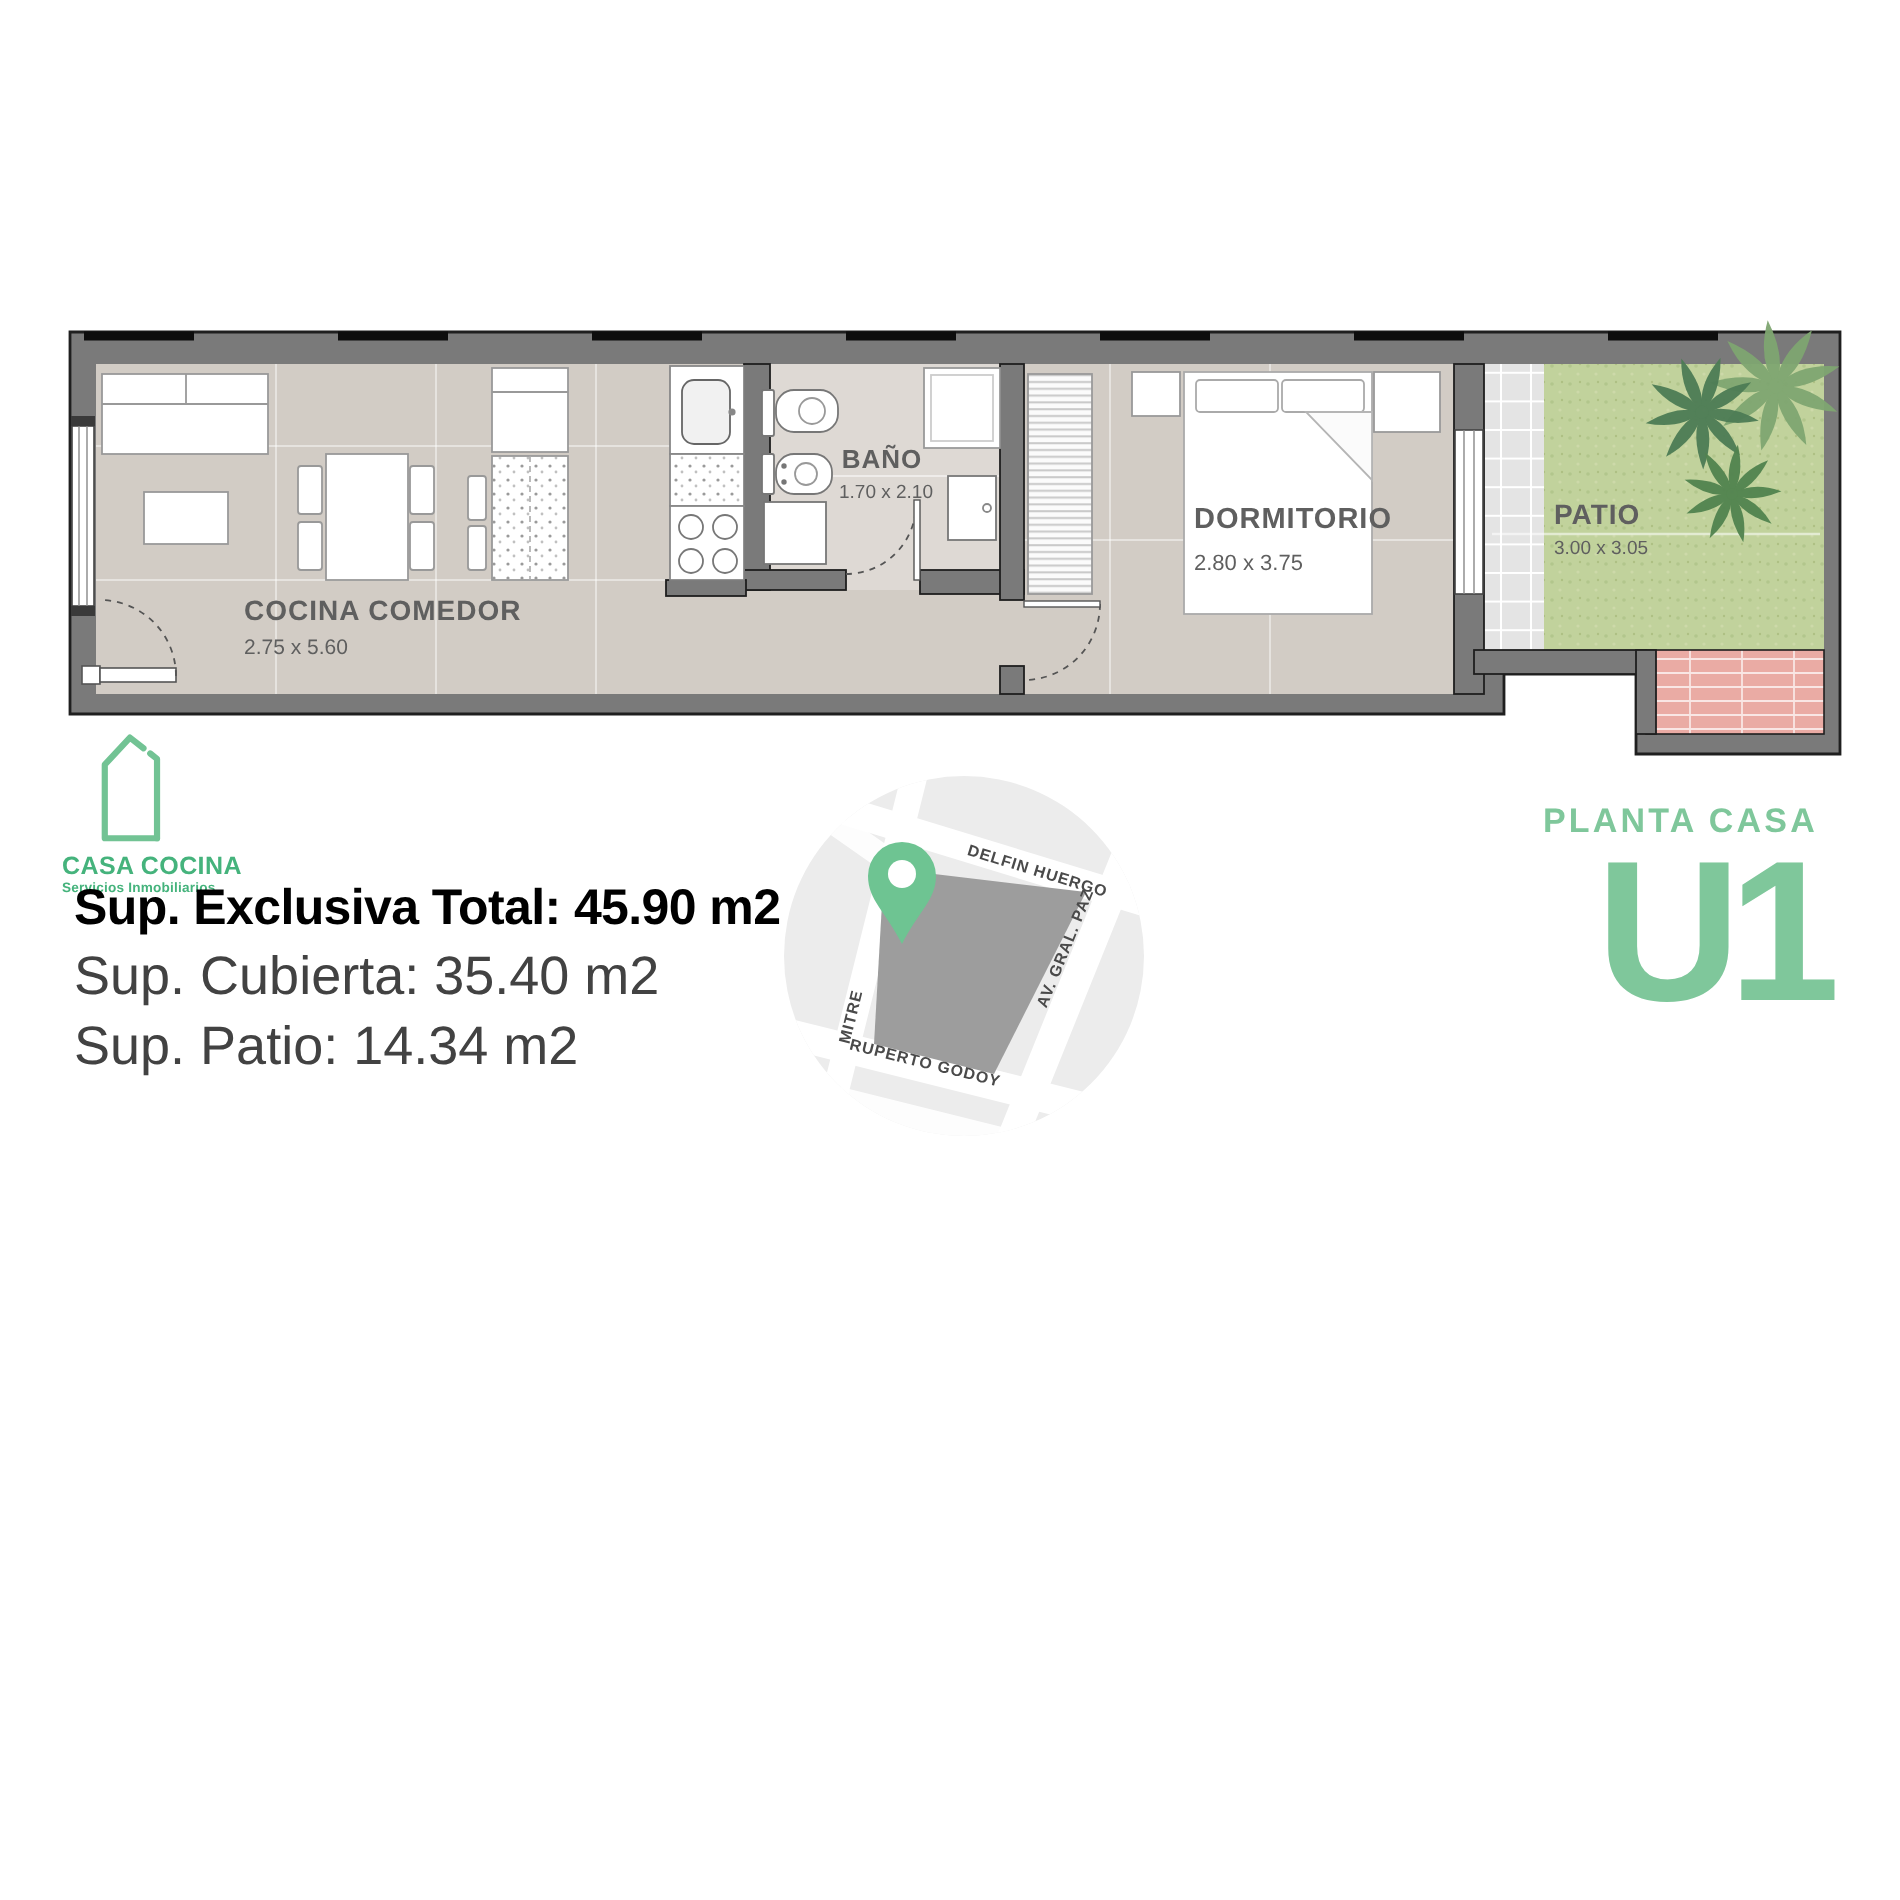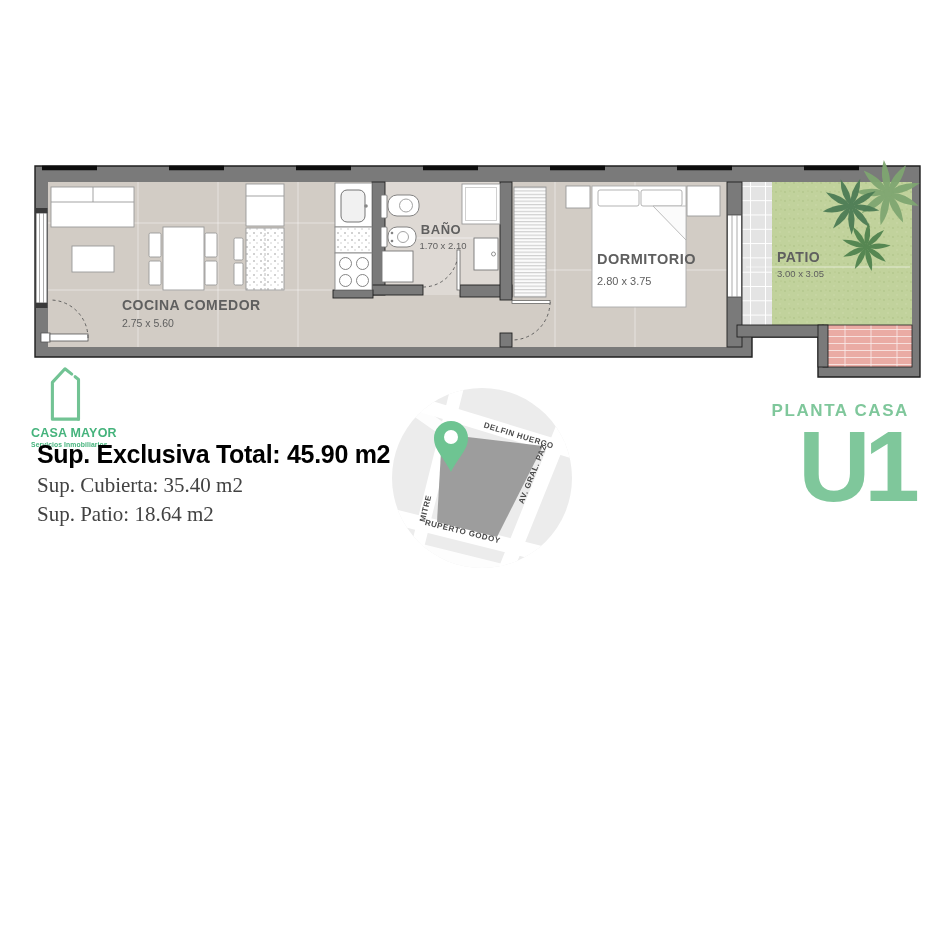--- a/index.html
+++ b/index.html
@@ -10,21 +10,21 @@
   .room-name{font-weight:bold;fill:#5f5f5f;letter-spacing:.5px;}
   .room-dims{fill:#5f5f5f;}
   
   .logo{position:absolute;left:31px;top:363px;width:100px;}
   .logo svg{display:block;margin-left:13px;}
   .brand-name{color:#45b37c;font-weight:bold;font-size:12.5px;letter-spacing:.2px;margin-top:3px;}
   .brand-tag{color:#45b37c;font-weight:bold;font-size:6.8px;letter-spacing:.1px;margin-top:1px;}
   
   .summary{position:absolute;left:37px;top:440px;color:#2e2e2e;}
   .summary .total{font-size:25px;font-weight:bold;letter-spacing:-.3px;color:#000000;}
-  .summary .line{font-size:21px;color:#424242;margin-top:4px;font-family:Liberation Serif, serif;}
+  .summary .line{font-size:27px;color:#424242;margin-top:4px;}
   
   .map{position:absolute;left:388px;top:384px;}
   .map text{font-family:"Liberation Sans",sans-serif;font-size:8px;font-weight:bold;
             fill:#4a4a4a;letter-spacing:.5px;}
   
   .unit{position:absolute;right:41px;top:401px;text-align:right;color:#7fc79b;}
   .unit .floor{font-size:17px;font-weight:bold;letter-spacing:1.6px;}
   .unit .code{font-size:100px;font-weight:bold;letter-spacing:-6px;line-height:.86;
               margin-top:2px;margin-right:-5px;}
 </style>
@@ -210,28 +210,28 @@
     <text class="room-dims" x="777" y="277" font-size="9.5">3.00 x 3.05</text>
   </svg>
 
   <div class="logo">
     <svg width="40" height="60" viewBox="0 0 40 62">
       <g fill="none" stroke="#72c394" stroke-width="3.2" stroke-linecap="round" stroke-linejoin="round">
         <path d="M35,58 L8,58 L8,20 L21,6 L28,11.5"></path>
         <path d="M31.5,14.2 L35,17 L35,58"></path>
       </g>
     </svg>
-    <div class="brand-name">CASA MAYOR</div>
+    <div class="brand-name">CASA COCINA</div>
     <div class="brand-tag">Servicios Inmobiliarios</div>
   </div>
 
   <div class="summary">
     <div class="total">Sup. Exclusiva Total: 45.90 m2</div>
     <div class="line">Sup. Cubierta: 35.40 m2</div>
-    <div class="line">Sup. Patio: 18.64 m2</div>
+    <div class="line">Sup. Patio: 14.34 m2</div>
   </div>
 
   <svg class="map" width="188" height="188" viewBox="0 0 188 188">
     <defs>
       <clipPath id="mclip">
           <circle cx="94" cy="94" r="90"></circle>
         </clipPath>
     </defs>
     <circle cx="94" cy="94" r="90" fill="#ececec"></circle>
     <g clip-path="url(#mclip)" fill="#ffffff">

